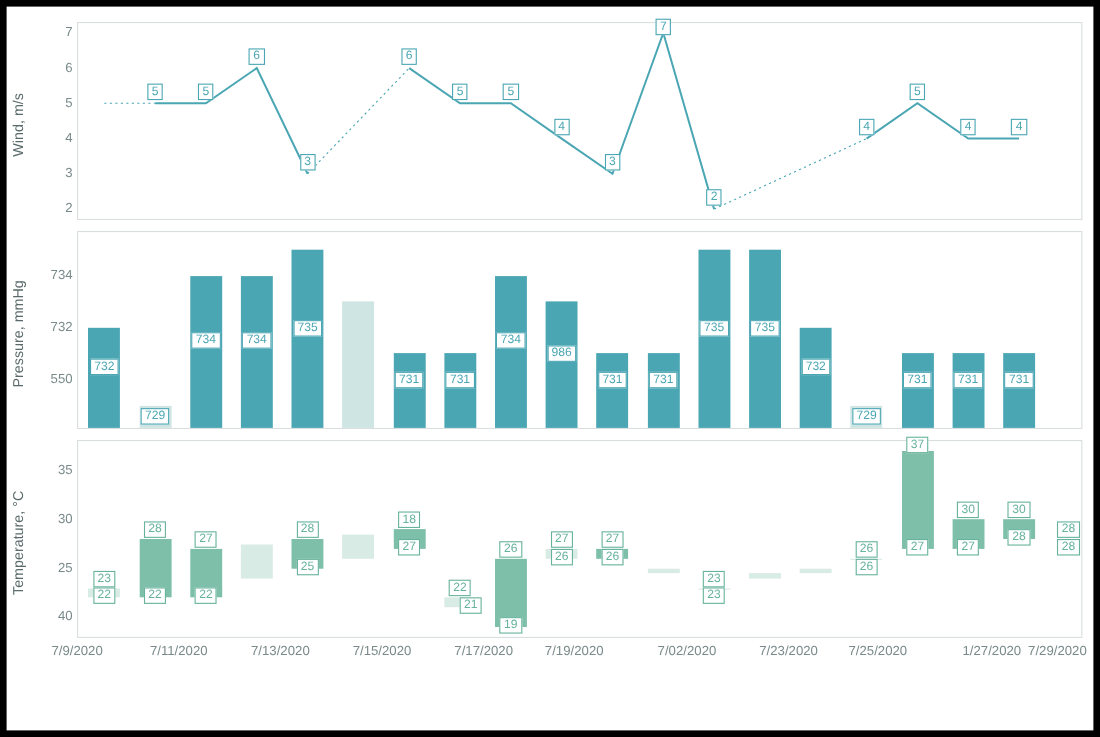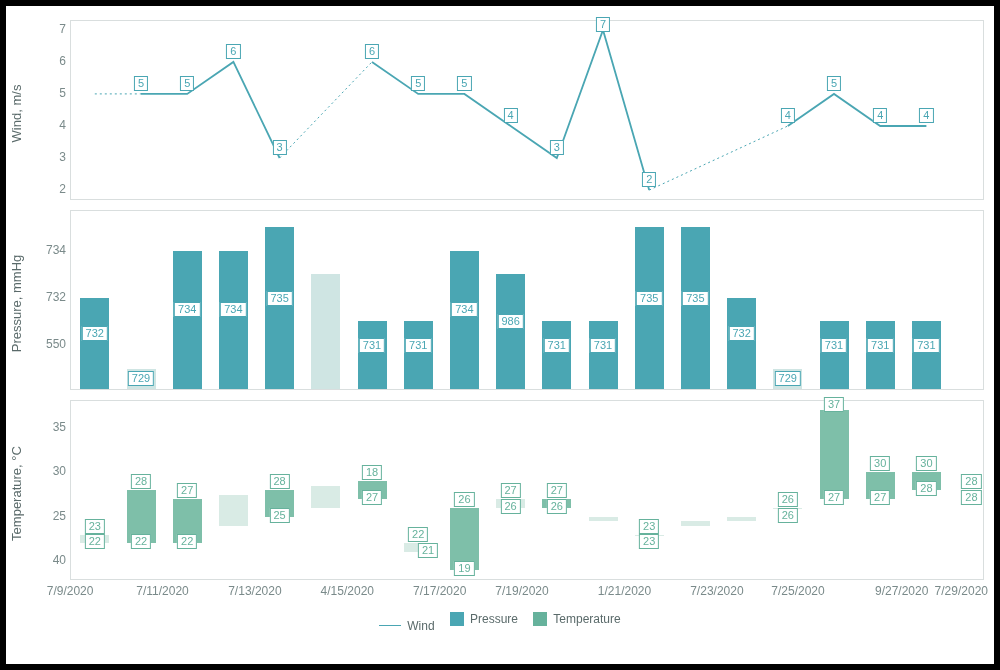--- a/index.html
+++ b/index.html
@@ -256,39 +256,25 @@
       <span class="label-box label-temp-hi" style="left:855.4px;top:55.2px">30</span>
       <span class="label-box label-temp-lo" style="left:855.4px;top:80.0px">28</span>
       <span class="label-box label-temp-hi" style="left:900.4px;top:73.0px">28</span>
       <span class="label-box label-temp-lo" style="left:900.4px;top:89.0px">28</span>
     </div>
 
     <div class="x-ticks">
       <span class="x-tick" style="left:0.1px">7/9/2020</span>
       <span class="x-tick" style="left:92.5px">7/11/2020</span>
       <span class="x-tick" style="left:184.9px">7/13/2020</span>
-      <span class="x-tick" style="left:277.3px">4/15/2020</span>
+      <span class="x-tick" style="left:277.3px">7/15/2020</span>
       <span class="x-tick" style="left:369.7px">7/17/2020</span>
       <span class="x-tick" style="left:452px">7/19/2020</span>
-      <span class="x-tick" style="left:554.5px">1/21/2020</span>
+      <span class="x-tick" style="left:554.5px">7/02/2020</span>
       <span class="x-tick" style="left:646.9px">7/23/2020</span>
       <span class="x-tick" style="left:728px">7/25/2020</span>
-      <span class="x-tick" style="left:831.7px">9/27/2020</span>
+      <span class="x-tick" style="left:831.7px">1/27/2020</span>
       <span class="x-tick" style="left:918px;transform:translateX(-100%)">7/29/2020</span>
     </div>
 
-    <div class="legend">
-      <span class="legend-item">
-        <span class="legend-line"></span>
-        <span>Wind</span>
-      </span>
-      <span class="legend-item">
-        <span class="legend-swatch sw-pressure"></span>
-        <span>Pressure</span>
-      </span>
-      <span class="legend-item">
-        <span class="legend-swatch sw-temp"></span>
-        <span>Temperature</span>
-      </span>
-    </div>
 
   </div>
 </div>
 
 </body></html>

